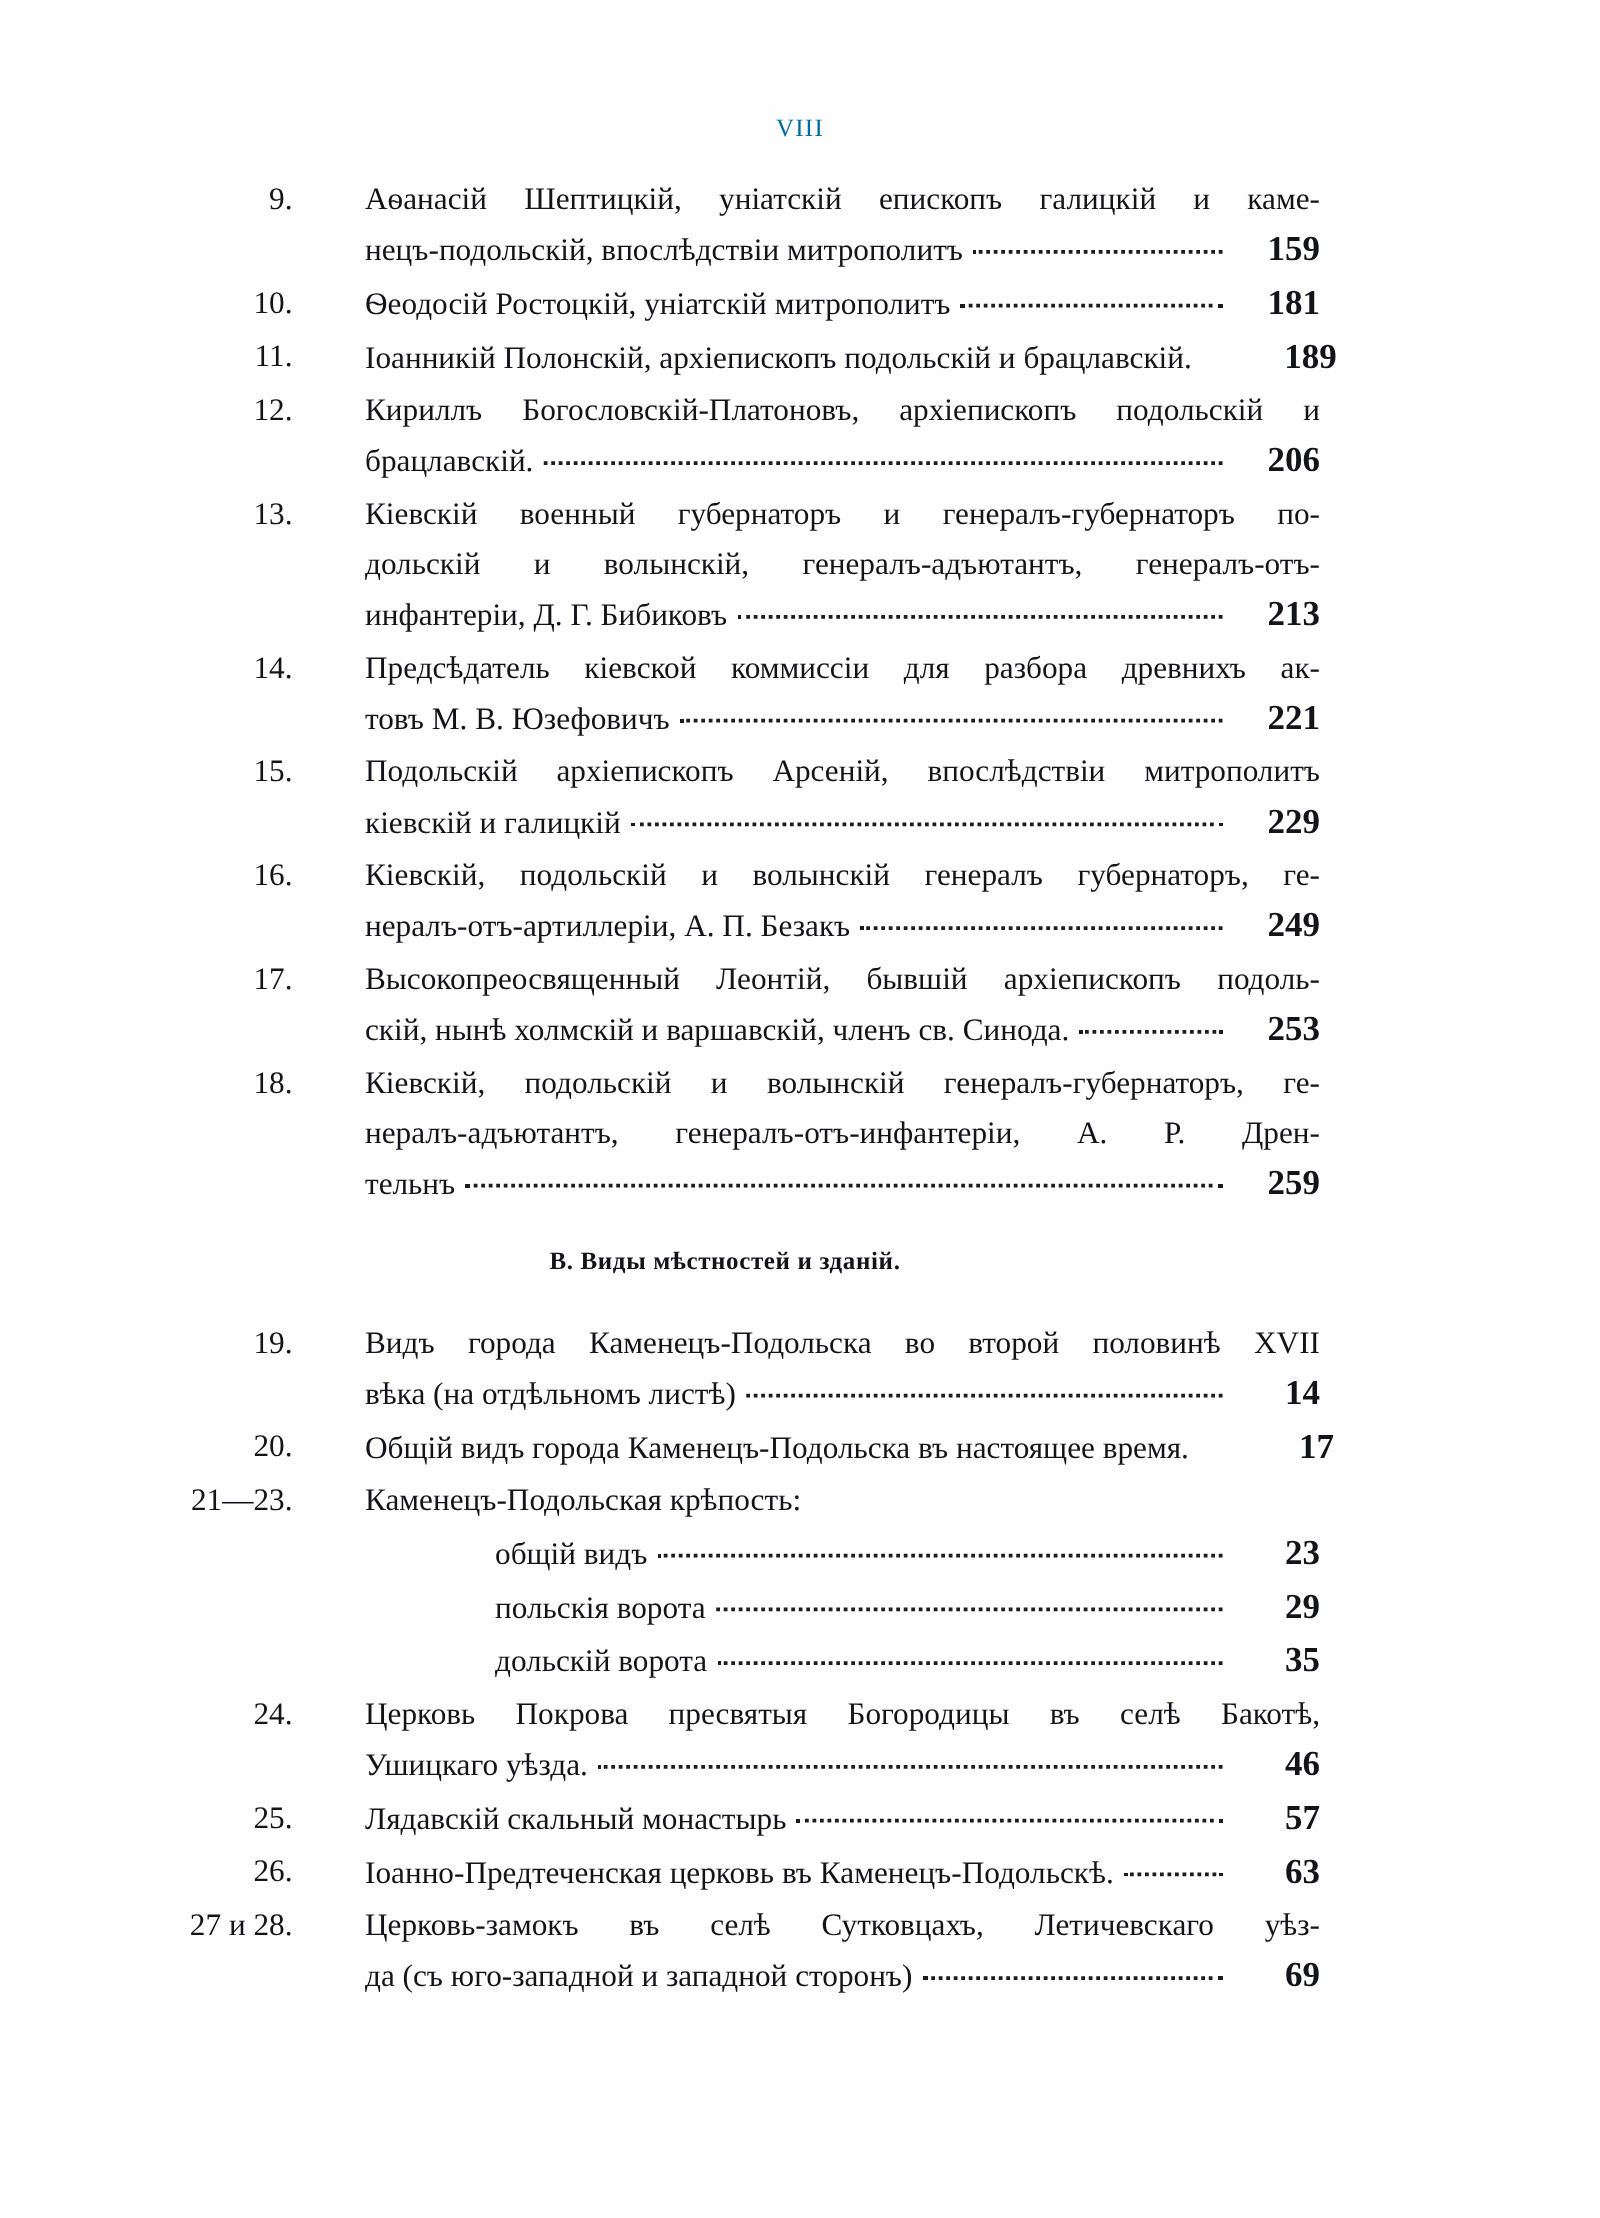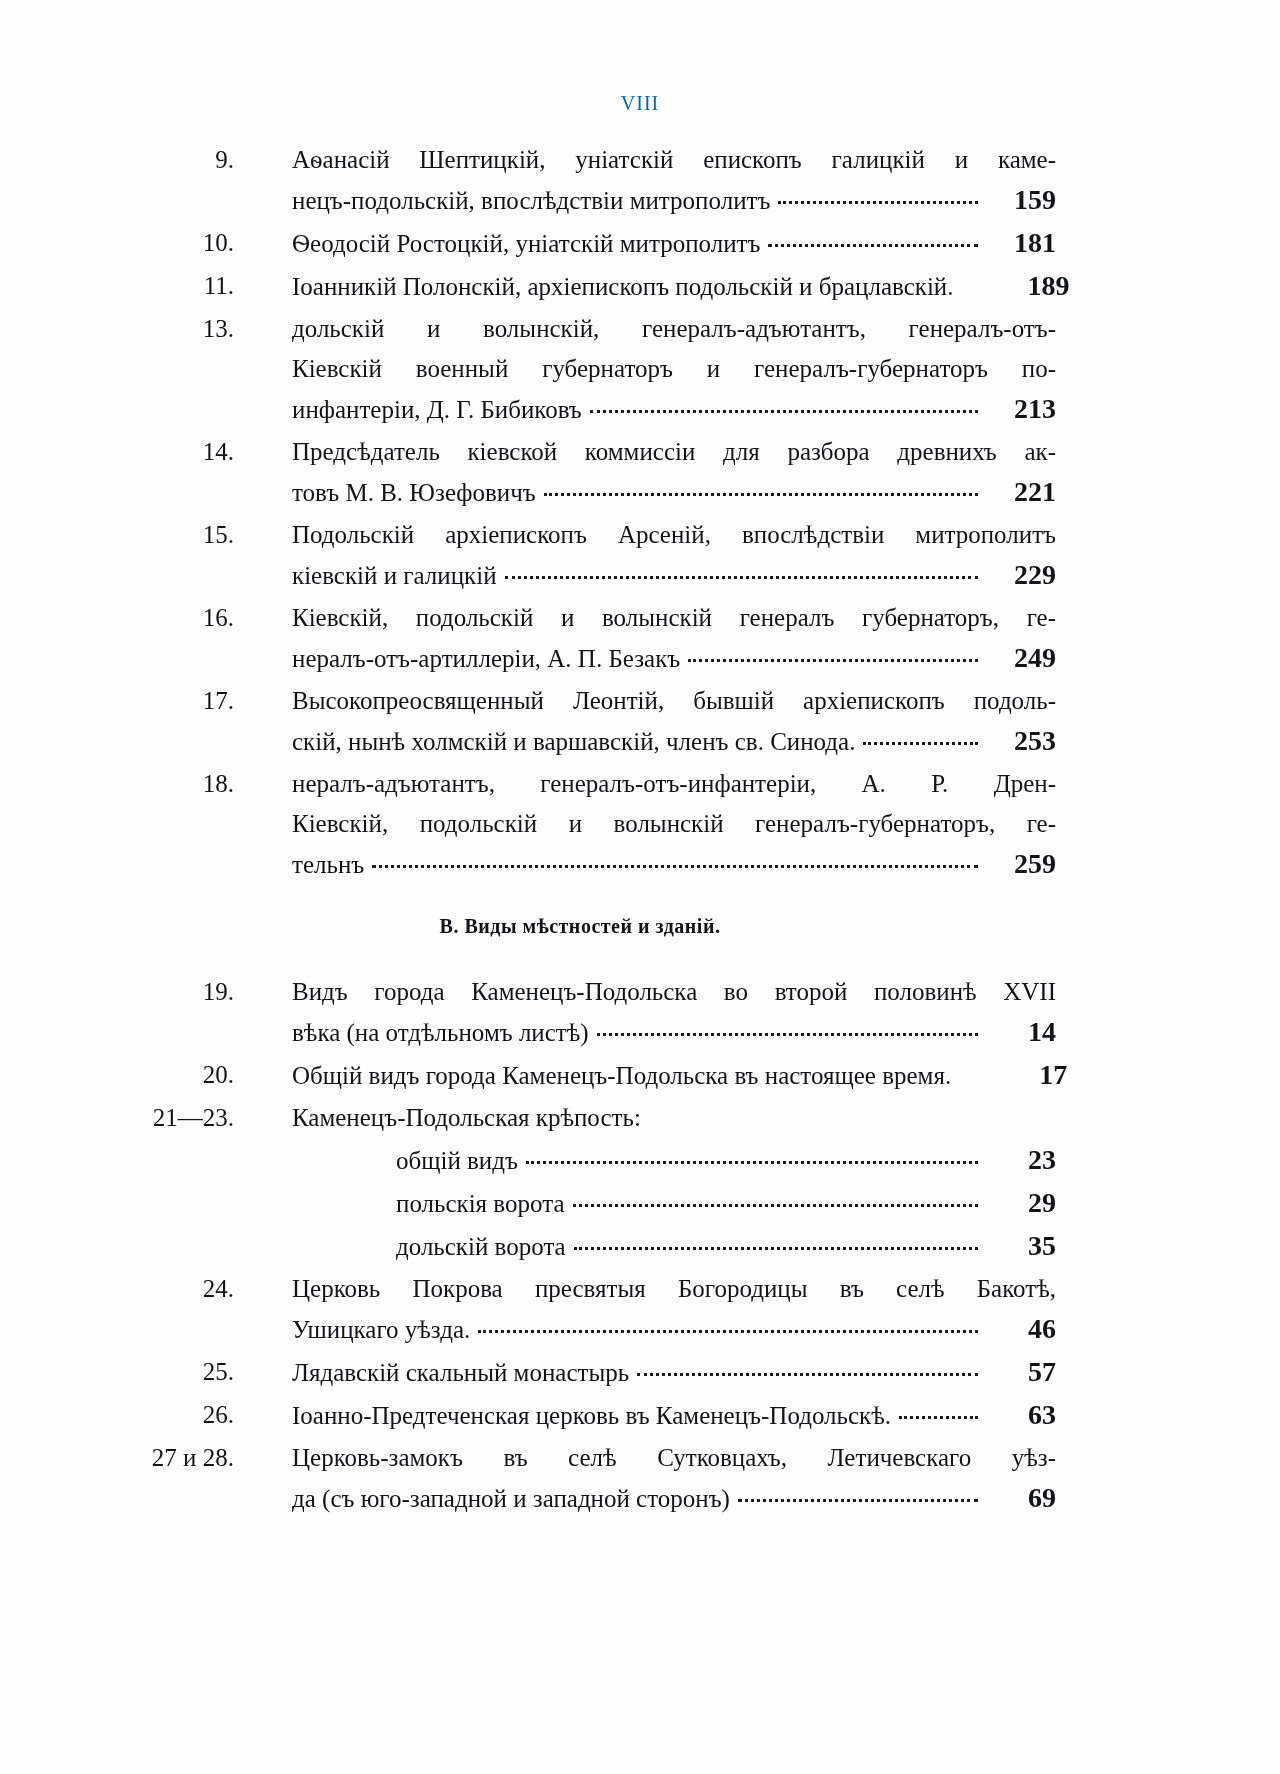--- a/index.html
+++ b/index.html
@@ -157,29 +157,42 @@
           <div class="entry-num">11.</div>
           <div class="entry-body">
             <div class="line">
               <span class="txt">Іоанникій Полонскій, архіепископъ подольскій и брацлавскій.</span>
               <span class="nodots"></span>
               <span class="pg">189</span>
             </div>
           </div>
         </div>
         <div class="entry">
+          <div class="entry-num">12.</div>
+          <div class="entry-body">
+            <div class="line">
+              <span class="txt justify">Кириллъ Богословскій-Платоновъ, архіепископъ подольскій и</span>
+            </div>
+            <div class="line">
+              <span class="txt">брацлавскій.</span>
+              <span class="dots"></span>
+              <span class="pg">206</span>
+            </div>
+          </div>
+        </div>
+        <div class="entry">
           <div class="entry-num">13.</div>
           <div class="entry-body">
             <div class="line">
+              <span class="txt justify">Кіевскій военный губернаторъ и генералъ-губернаторъ по-</span>
+            </div>
+            <div class="line">
               <span class="txt justify">дольскій и волынскій, генералъ-адъютантъ, генералъ-отъ-</span>
             </div>
             <div class="line">
-              <span class="txt justify">Кіевскій военный губернаторъ и генералъ-губернаторъ по-</span>
-            </div>
-            <div class="line">
               <span class="txt">инфантеріи, Д. Г. Бибиковъ</span>
               <span class="dots"></span>
               <span class="pg">213</span>
             </div>
           </div>
         </div>
         <div class="entry">
           <div class="entry-num">14.</div>
           <div class="entry-body">
             <div class="line">
@@ -228,24 +241,24 @@
               <span class="txt">скій, нынѣ холмскій и варшавскій, членъ св. Синода.</span>
               <span class="dots"></span>
               <span class="pg">253</span>
             </div>
           </div>
         </div>
         <div class="entry">
           <div class="entry-num">18.</div>
           <div class="entry-body">
             <div class="line">
+              <span class="txt justify">Кіевскій, подольскій и волынскій генералъ-губернаторъ, ге-</span>
+            </div>
+            <div class="line">
               <span class="txt justify">нералъ-адъютантъ, генералъ-отъ-инфантеріи, А. Р. Дрен-</span>
-            </div>
-            <div class="line">
-              <span class="txt justify">Кіевскій, подольскій и волынскій генералъ-губернаторъ, ге-</span>
             </div>
             <div class="line">
               <span class="txt">тельнъ</span>
               <span class="dots"></span>
               <span class="pg">259</span>
             </div>
           </div>
         </div>
         <div class="section-heading">B. Виды мѣстностей и зданій.</div>
         <div class="entry">

